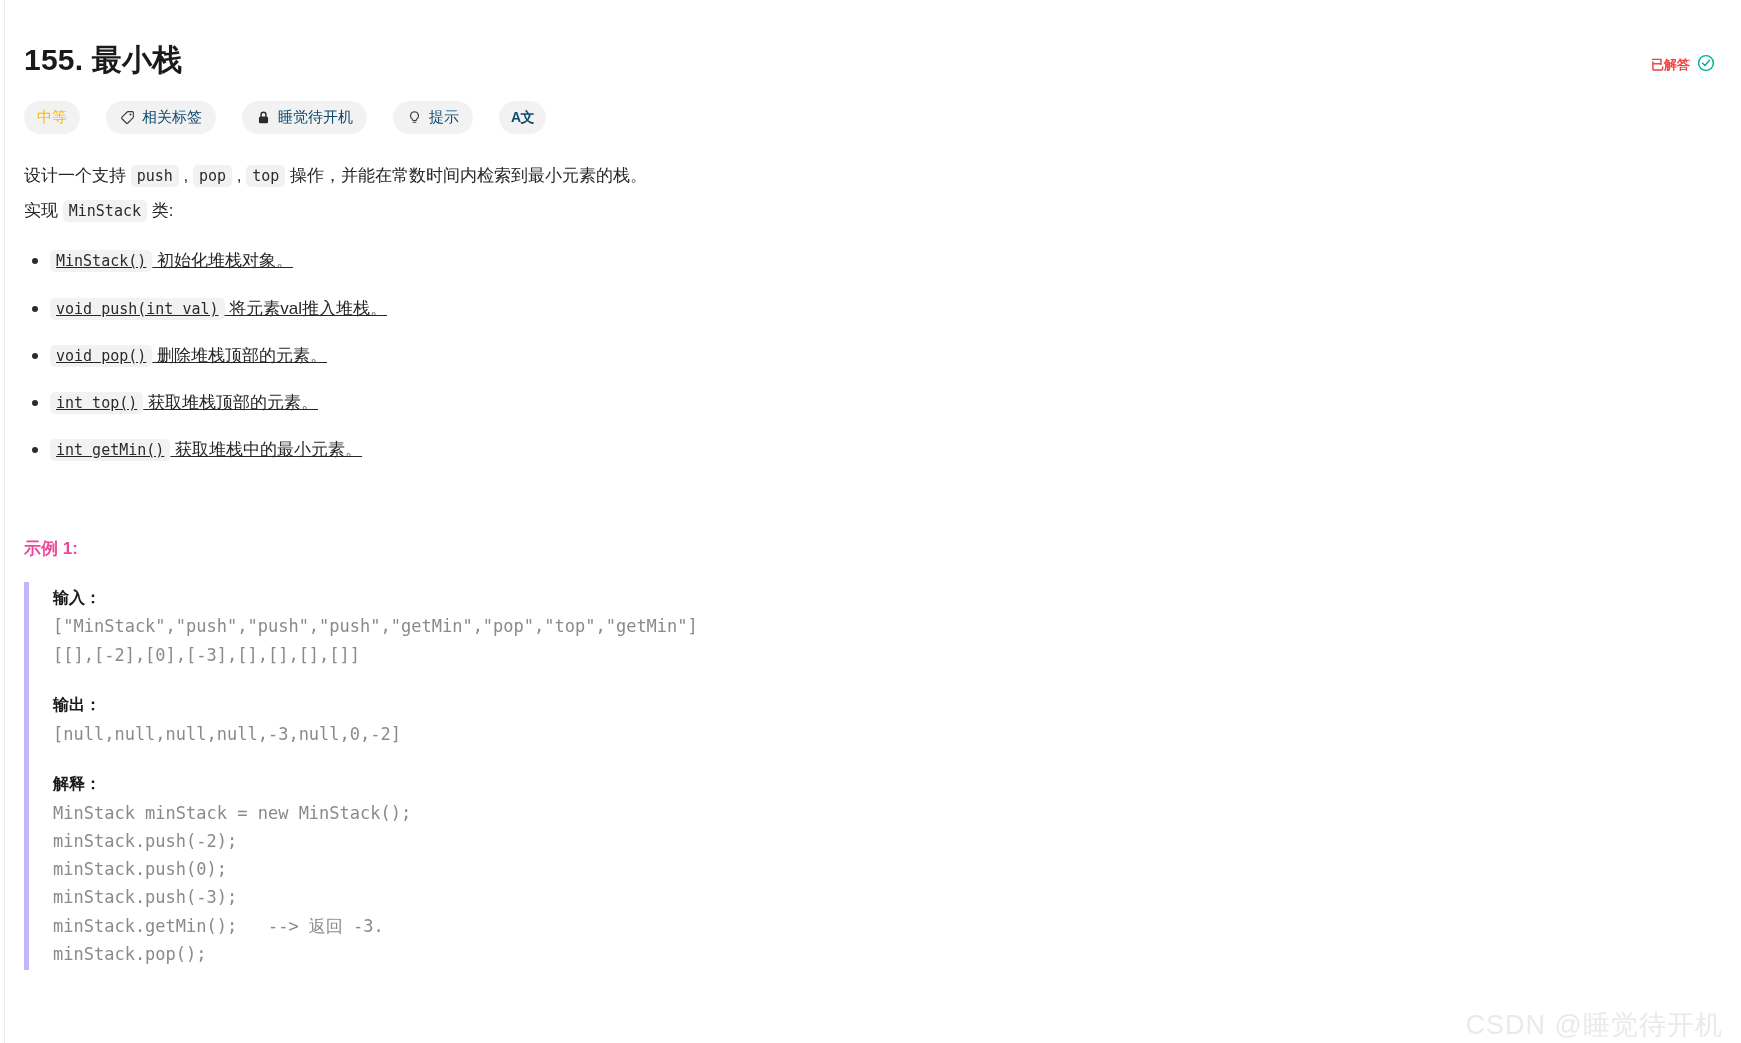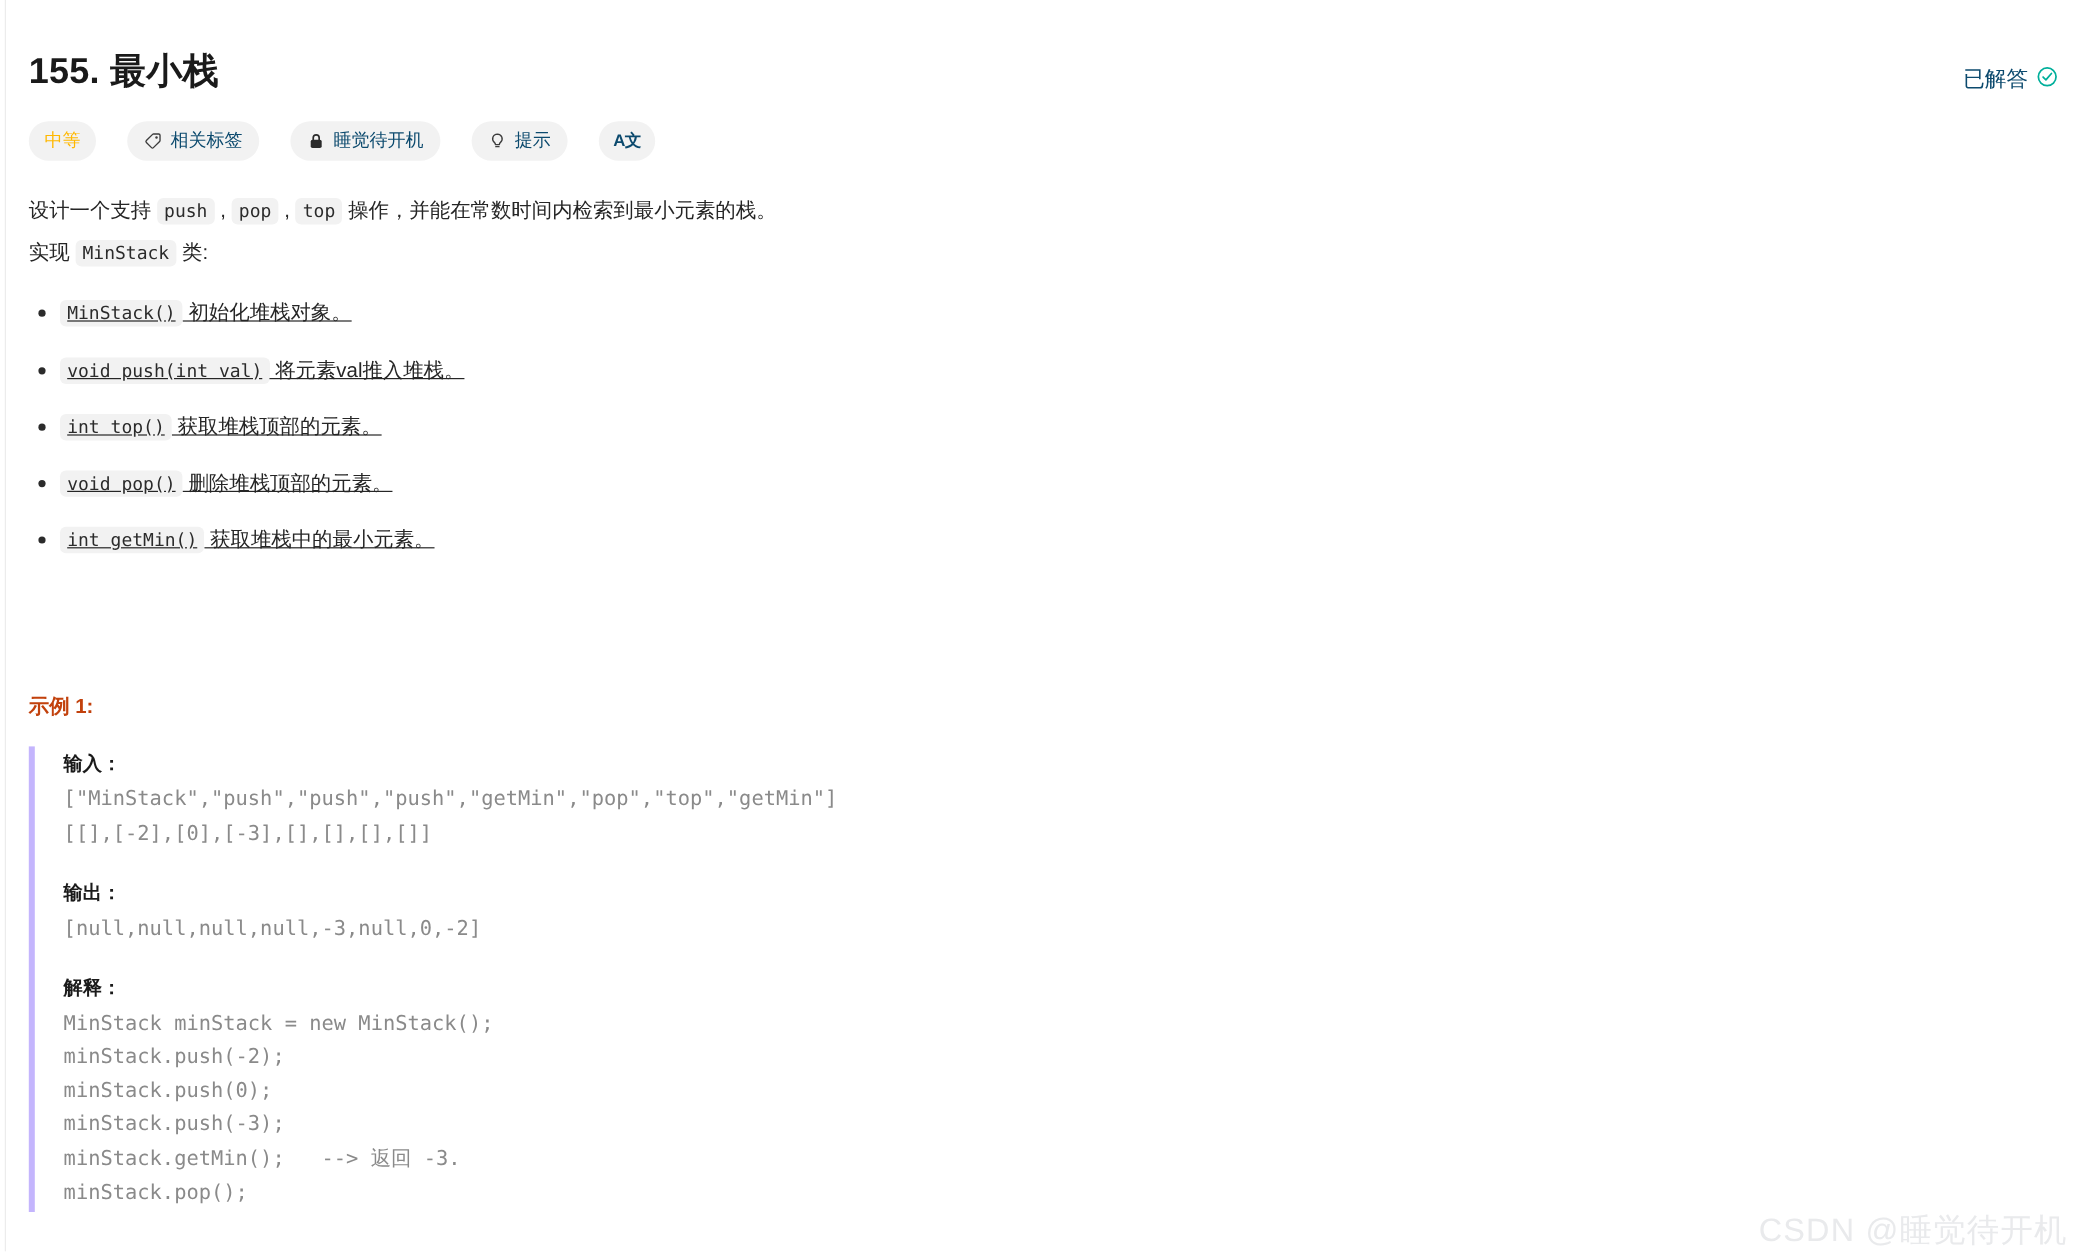--- a/index.html
+++ b/index.html
@@ -55,22 +55,23 @@
     white-space: nowrap;
   }
   .solved {
     display: flex;
     align-items: center;
     gap: 7px;
     margin-top: 14px;
     white-space: nowrap;
   }
   .solved-text {
-    font-size: 18px;
-    color: #0c4a6e;
+    font-size: 13px;
+    color: #ef4444;
+    font-weight: bold;
   }
   .check-icon { display: block; }
 
   
   .pill-row {
     display: flex;
     align-items: center;
     gap: 26px;
     padding: 21px 0 0 24px;
   }
@@ -142,24 +143,24 @@
     left: -18px;
     top: 11px;
     width: 6px;
     height: 6px;
     border-radius: 50%;
     background: #2b2b2b;
   }
 
   
   .example-heading {
-    margin: 111px 0 0 0;
+    margin: 71px 0 0 0;
     font-size: 17px;
     font-weight: 700;
-    color: #c2410c;
+    color: #ec4899;
   }
   .example-block {
     margin-top: 18px;
     border-left: 5px solid #c4b5fd;
     padding: 2px 0 2px 24px;
   }
   .example-group { margin-top: 22px; }
   .example-group:first-child { margin-top: 0; }
   .example-label {
     font-size: 16px;
@@ -253,22 +254,22 @@
 
   <div class="content">
 
     <p class="para first"><span>设计一个支持 </span><code class="inline">push</code><span> , </span><code class="inline">pop</code><span> , </span><code class="inline">top</code><span> 操作，并能在常数时间内检索到最小元素的栈。</span></p>
 
     <p class="para"><span>实现 </span><code class="inline">MinStack</code><span> 类:</span></p>
 
     <ul class="method-list">
       <li><code class="inline">MinStack()</code><span> 初始化堆栈对象。</span></li>
       <li><code class="inline">void push(int val)</code><span> 将元素val推入堆栈。</span></li>
+      <li><code class="inline">void pop()</code><span> 删除堆栈顶部的元素。</span></li>
       <li><code class="inline">int top()</code><span> 获取堆栈顶部的元素。</span></li>
-      <li><code class="inline">void pop()</code><span> 删除堆栈顶部的元素。</span></li>
       <li><code class="inline">int getMin()</code><span> 获取堆栈中的最小元素。</span></li>
     </ul>
 
     <p class="example-heading">示例 1:</p>
 
     <div class="example-block">
 
       <div class="example-group">
         <div class="example-label">输入：</div>
         <pre class="example-code">["MinStack","push","push","push","getMin","pop","top","getMin"]

